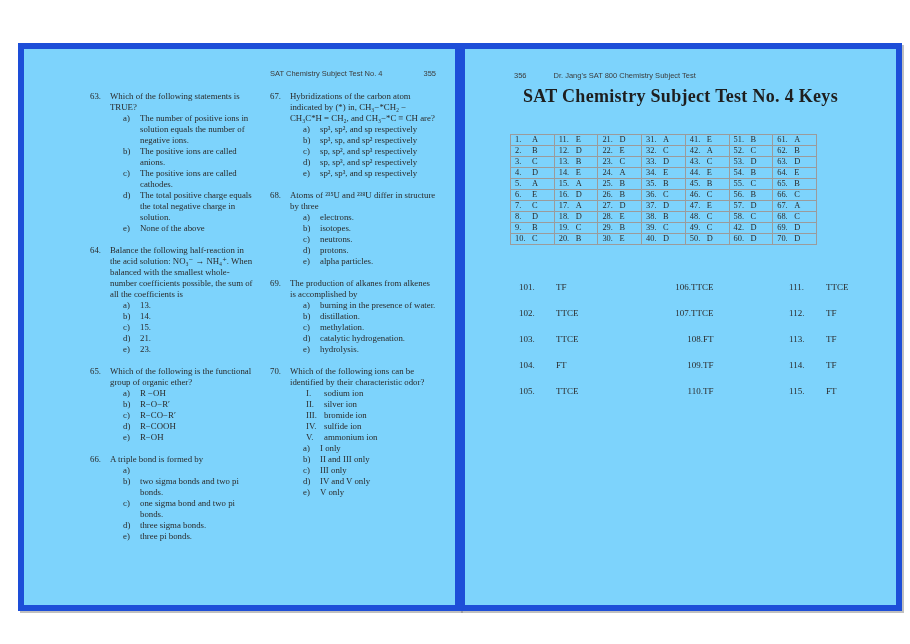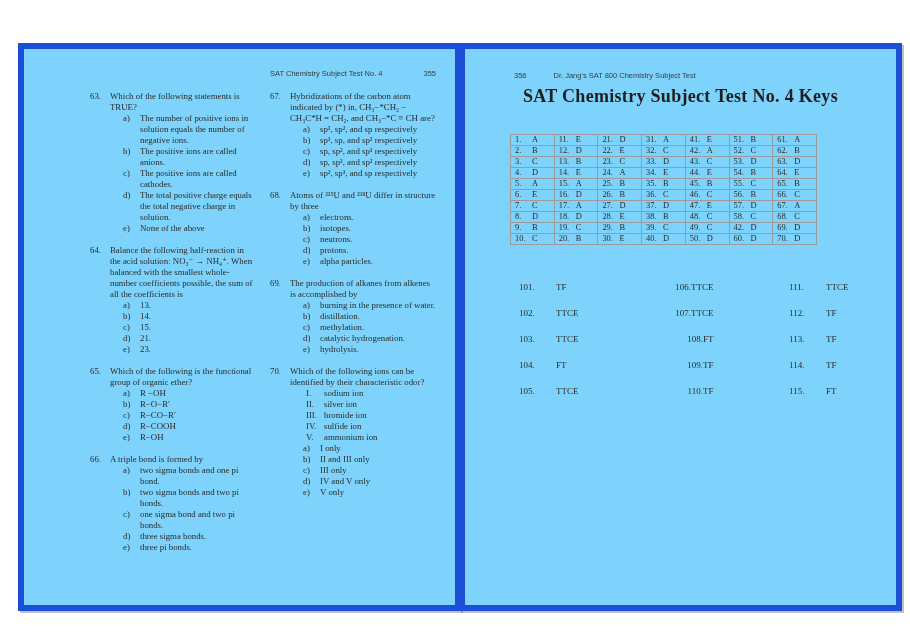--- a/index.html
+++ b/index.html
@@ -131,21 +131,20 @@
               <span class="opt-text">R−OH</span>
             </div>
           </div>
         </div>
         <div class="question">
           <div class="q-num">66.</div>
           <div class="q-body">
             <div class="q-text">A triple bond is formed by</div>
             <div class="q-option">
               <span class="opt-label">a)</span>
-              <span class="opt-text">two sigma bonds and one pi bond.</span>
             </div>
             <div class="q-option">
               <span class="opt-label">b)</span>
               <span class="opt-text">two sigma bonds and two pi bonds.</span>
             </div>
             <div class="q-option">
               <span class="opt-label">c)</span>
               <span class="opt-text">one sigma bond and two pi bonds.</span>
             </div>
             <div class="q-option">

